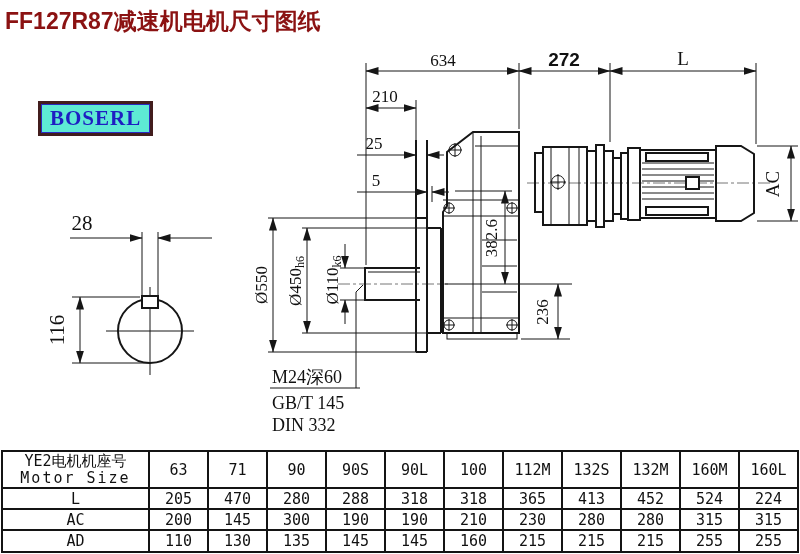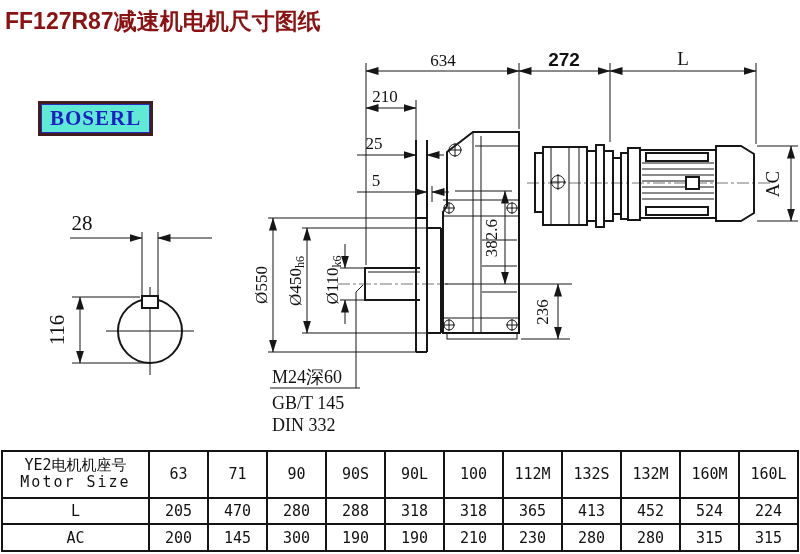--- a/index.html
+++ b/index.html
@@ -275,14 +275,28 @@
     <td>300</td>
     <td>190</td>
     <td>190</td>
     <td>210</td>
     <td>230</td>
     <td>280</td>
     <td>280</td>
     <td>315</td>
     <td>315</td>
   </tr>
+  <tr style="height:22px">
+    <td>AD</td>
+    <td>110</td>
+    <td>130</td>
+    <td>135</td>
+    <td>145</td>
+    <td>145</td>
+    <td>160</td>
+    <td>215</td>
+    <td>215</td>
+    <td>215</td>
+    <td>255</td>
+    <td>255</td>
+  </tr>
 </tbody>
   </table>
 
 </body></html>

